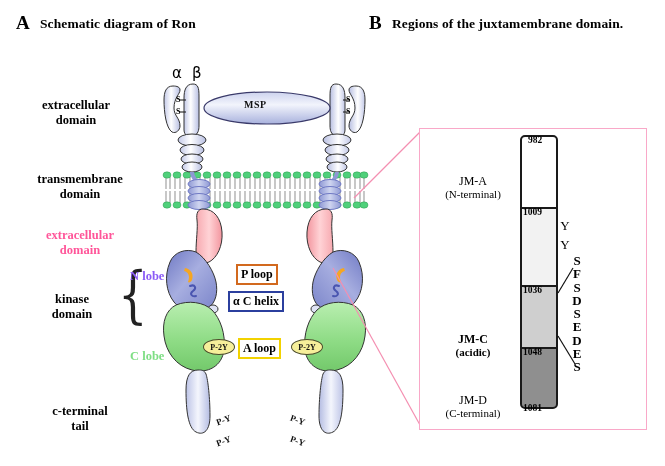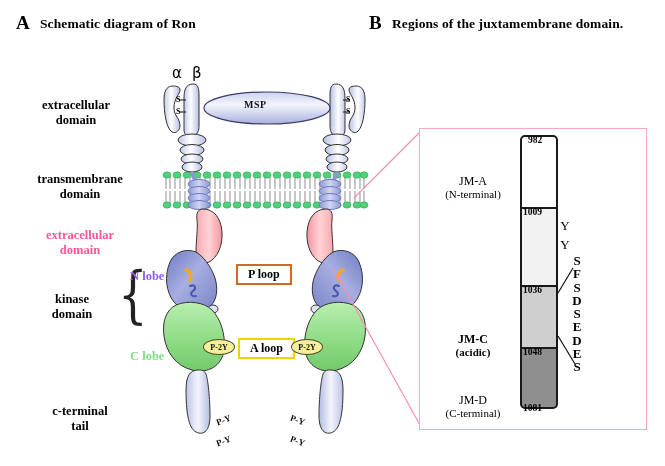--- a/index.html
+++ b/index.html
@@ -31,21 +31,21 @@
 
   
   .msp-text{font-family:"Liberation Serif",serif;font-weight:bold;font-size:10px;
             color:#111;letter-spacing:.5px;}
 
   
   .ss{font-family:"Liberation Serif",serif;font-weight:bold;font-size:8px;color:#000;}
 
   
   .legend-box{font-family:"Liberation Serif",serif;font-weight:bold;font-size:12px;
-              background:#fff;text-align:center;padding:1px 10px;white-space:nowrap;}
+              background:#fff;text-align:center;padding:1px 3px;white-space:nowrap;}
   .lb-p{border:2px solid #d2691e;}
   .lb-ac{border:2px solid #2b3f9e;}
   .lb-a{border:2px solid #f2d200;}
 
   
   .py-oval{width:30px;height:14px;border-radius:50%;
            background:#f6ef9a;border:1px solid #4a4a2a;
            font-family:"Liberation Serif",serif;font-weight:bold;font-size:8px;
            display:flex;align-items:center;justify-content:center;color:#111;}
   .py-tail{font-family:"Liberation Serif",serif;font-weight:bold;font-size:9px;color:#111;}
@@ -374,20 +374,21 @@
   </svg>
 
   <div class="abs ss" style="left:176px;top:95px;">S</div>
   <div class="abs ss" style="left:176px;top:107px;">S</div>
   <div class="abs ss" style="left:346px;top:95px;">S</div>
   <div class="abs ss" style="left:346px;top:107px;">S</div>
 
   <div class="abs msp-text" style="left:244px;top:99px;">MSP</div>
 
   <div class="abs legend-box lb-p" style="left:236px;top:264px;">P loop</div>
+  <div class="abs legend-box lb-ac" style="left:228px;top:291px;">α C helix</div>
   <div class="abs legend-box lb-a" style="left:238px;top:338px;">A loop</div>
 
   <div class="abs py-oval" style="left:203px;top:339px;">P-2Y</div>
   <div class="abs py-oval" style="left:291px;top:339px;">P-2Y</div>
 
   <div class="abs py-tail" style="left:216px;top:415px;transform:rotate(-20deg);">P-Y</div>
   <div class="abs py-tail" style="left:216px;top:436px;transform:rotate(-20deg);">P-Y</div>
   <div class="abs py-tail" style="left:290px;top:415px;transform:rotate(20deg);">P-Y</div>
   <div class="abs py-tail" style="left:290px;top:436px;transform:rotate(20deg);">P-Y</div>
 

